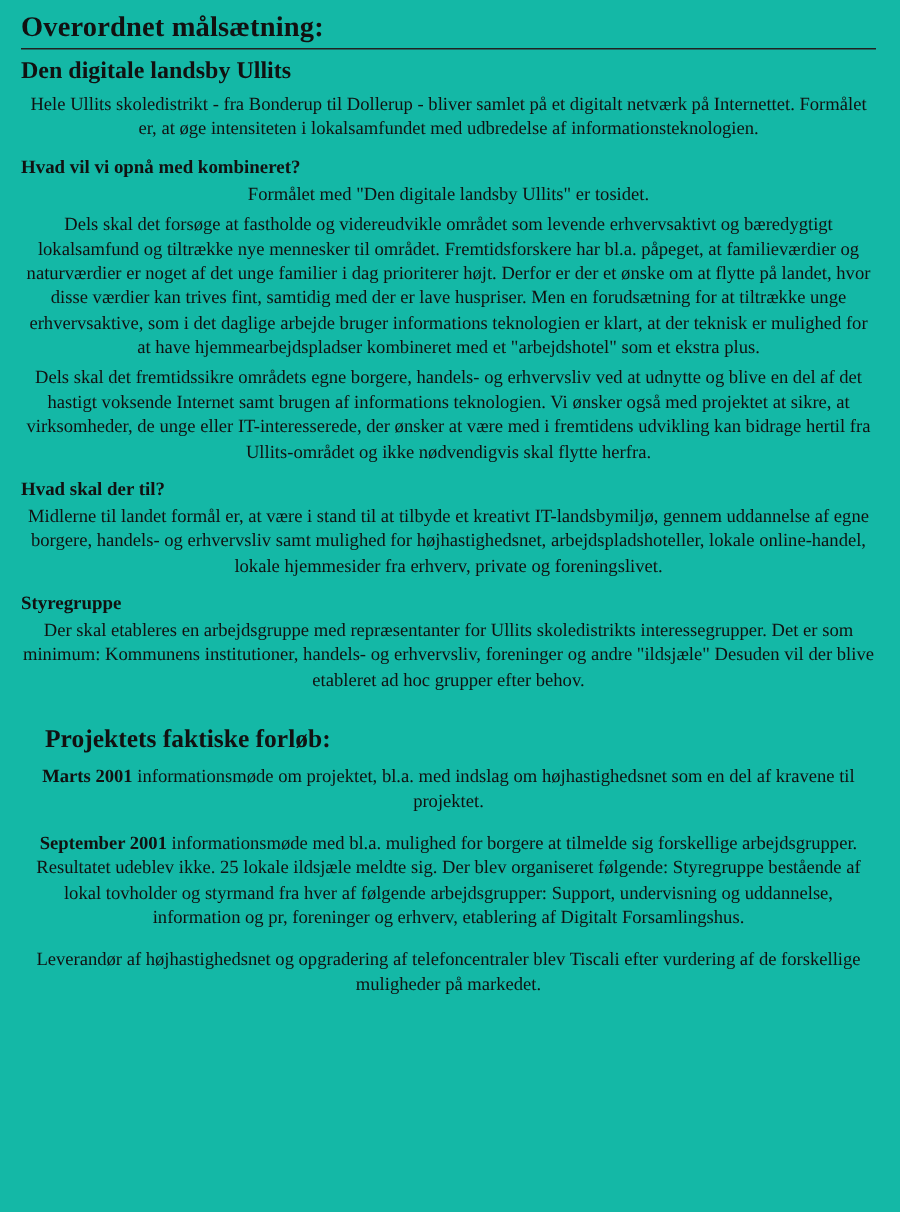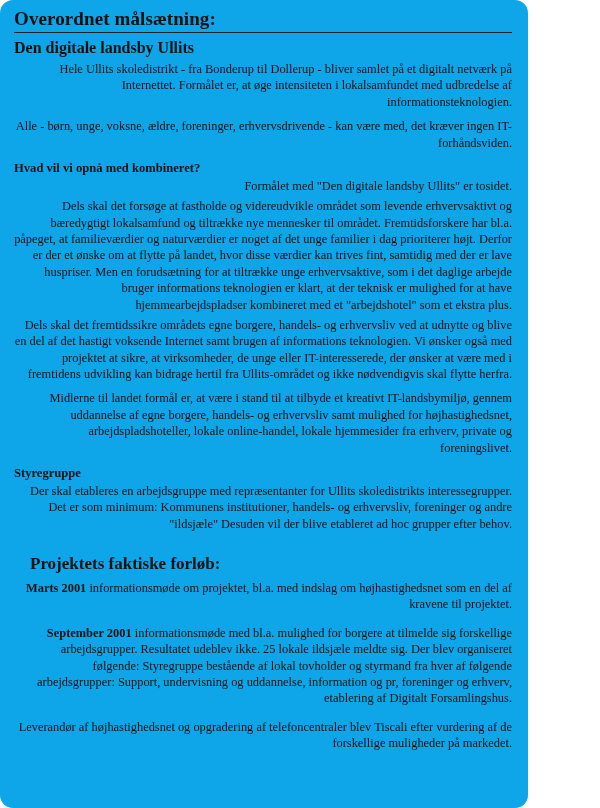--- a/index.html
+++ b/index.html
@@ -9,26 +9,25 @@
   body {
     width: 600px;
     height: 808px;
     background: #ffffff;
     font-family: "Liberation Serif", serif;
     color: #111111;
     overflow: hidden;
   }
   .page {
     position: relative;
-    width: 528px;
+    width: 600px;
     height: 808px;
     padding: 0;
     box-sizing: border-box;
-    background: #0ea5e9;
-    border-radius: 13px;
+    background: #14b8a6;
   }
   .inner {
     padding: 8px 16px 0 14px;
   }
   h1.doc-title {
     font-size: 19px;
     font-weight: bold;
     margin: 0 0 2px 0;
     letter-spacing: 0.1px;
     line-height: 1.15;
@@ -42,21 +41,21 @@
   h2.doc-subtitle {
     font-size: 16px;
     font-weight: bold;
     margin: 0 0 4px 0;
     line-height: 1.2;
   }
   p.body {
     font-size: 12.4px;
     line-height: 1.32;
     margin: 0 0 8px 0;
-    text-align: right;
+    text-align: center;
   }
   p.body.tight {
     margin-bottom: 4px;
   }
   h3.section {
     font-size: 12.6px;
     font-weight: bold;
     margin: 10px 0 2px 0;
   }
   h2.major {
@@ -73,27 +72,27 @@
 <body>
 
 <div class="page">
   <div class="inner">
 
     <h1 class="doc-title">Overordnet målsætning:</h1>
     <hr class="rule">
     <h2 class="doc-subtitle">Den digitale landsby Ullits</h2>
 
     <p class="body">Hele Ullits skoledistrikt - fra Bonderup til Dollerup - bliver samlet på et digitalt netværk på Internettet. Formålet er, at øge intensiteten i lokalsamfundet med udbredelse af informationsteknologien.</p>
-    <p class="body">Alle - børn, unge, voksne, ældre, foreninger, erhvervsdrivende - kan være med, det kræver ingen IT-forhåndsviden.</p>
 
     <h3 class="section">Hvad vil vi opnå med kombineret?</h3>
     <p class="body tight">Formålet med "Den digitale landsby Ullits" er tosidet.</p>
     <p class="body tight">Dels skal det forsøge at fastholde og videreudvikle området som levende erhvervsaktivt og bæredygtigt lokalsamfund og tiltrække nye mennesker til området. Fremtidsforskere har bl.a. påpeget, at familieværdier og naturværdier er noget af det unge familier i dag prioriterer højt. Derfor er der et ønske om at flytte på landet, hvor disse værdier kan trives fint, samtidig med der er lave huspriser. Men en forudsætning for at tiltrække unge erhvervsaktive, som i det daglige arbejde bruger informations teknologien er klart, at der teknisk er mulighed for at have hjemmearbejdspladser kombineret med et "arbejdshotel" som et ekstra plus.</p>
     <p class="body">Dels skal det fremtidssikre områdets egne borgere, handels- og erhvervsliv ved at udnytte og blive en del af det hastigt voksende Internet samt brugen af informations teknologien. Vi ønsker også med projektet at sikre, at virksomheder, de unge eller IT-interesserede, der ønsker at være med i fremtidens udvikling kan bidrage hertil fra Ullits-området og ikke nødvendigvis skal flytte herfra.</p>
 
+    <h3 class="section">Hvad skal der til?</h3>
     <p class="body">Midlerne til landet formål er, at være i stand til at tilbyde et kreativt IT-landsbymiljø, gennem uddannelse af egne borgere, handels- og erhvervsliv samt mulighed for højhastighedsnet, arbejdspladshoteller, lokale online-handel, lokale hjemmesider fra erhverv, private og foreningslivet.</p>
 
     <h3 class="section">Styregruppe</h3>
     <p class="body">Der skal etableres en arbejdsgruppe med repræsentanter for Ullits skoledistrikts interessegrupper. Det er som minimum: Kommunens institutioner, handels- og erhvervsliv, foreninger og andre "ildsjæle" Desuden vil der blive etableret ad hoc grupper efter behov.</p>
 
     <h2 class="major">Projektets faktiske forløb:</h2>
 
     <p class="body"><span class="lead">Marts 2001</span><span> informationsmøde om projektet, bl.a. med indslag om højhastighedsnet som en del af kravene til projektet.</span></p>
 
     <div class="spacer-sm"></div>

